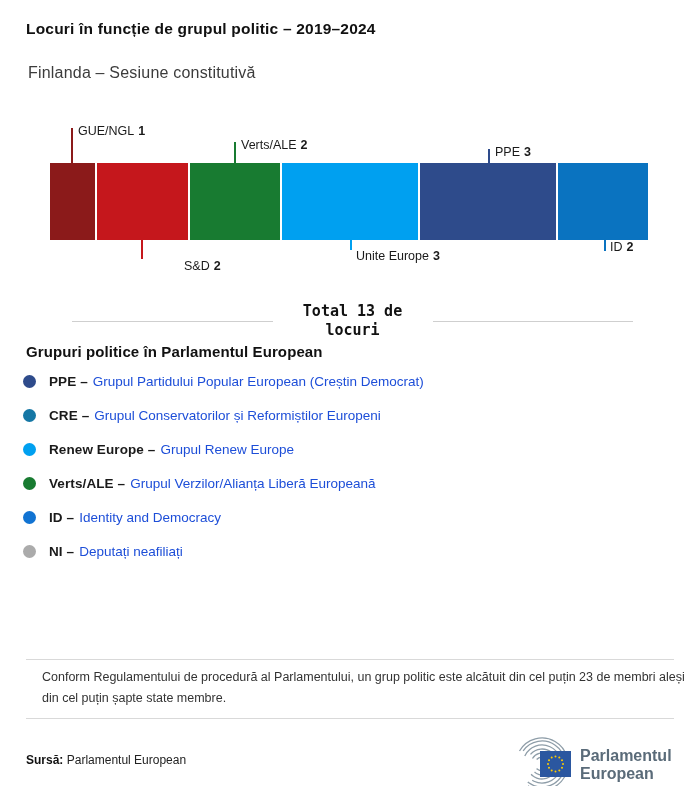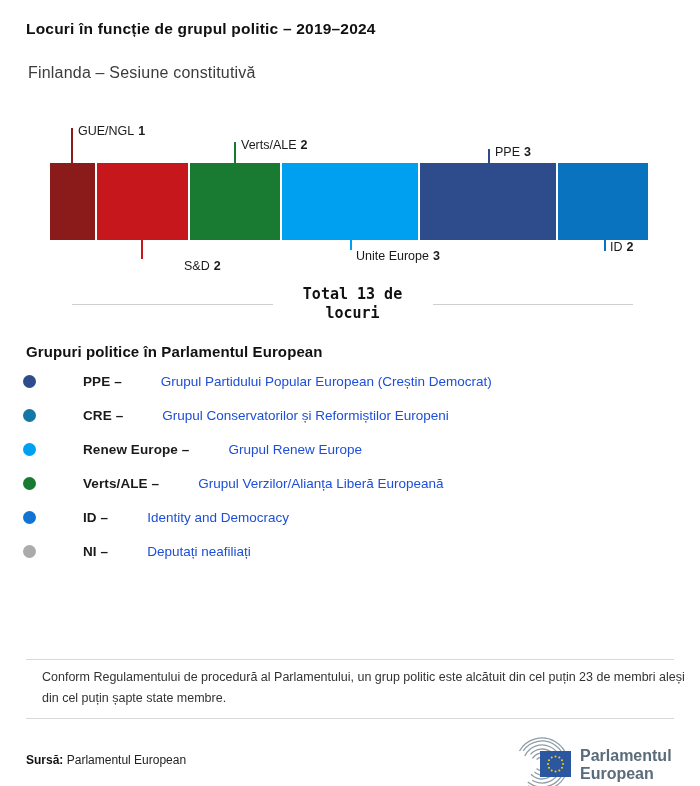--- a/index.html
+++ b/index.html
@@ -18,31 +18,31 @@
   .chart { position:absolute; left:0; top:120px; width:700px; height:165px; }
   .bar { position:absolute; left:50px; top:43px; width:598px; height:77px; display:flex; }
   .seg { height:100%; }
   .seg:not(:last-child){ border-right:2px solid #fff; }
 
   .callout-line { position:absolute; width:2px; }
   .callout-label { position:absolute; font-size:12.5px; white-space:nowrap; color:#1a1a1a; }
   .callout-label b { margin-left:4px; font-weight:bold; }
 
   
-  .total-row { position:absolute; left:0; top:285px; width:700px; display:flex; align-items:center; padding-left:72px; padding-right:67px; }
+  .total-row { position:absolute; left:0; top:302px; width:700px; display:flex; align-items:center; padding-left:72px; padding-right:67px; }
   .total-rule { flex:1; border-top:1px solid #cfcfcf; }
   .total-text {
     width:132px; margin:0 14px; text-align:center;
     font-family:"DejaVu Sans Mono", monospace; font-weight:bold; font-size:15px; line-height:19px; color:#111;
   }
 
   
   .legend-heading { position:absolute; left:26px; top:343px; font-size:15px; font-weight:bold; color:#111; letter-spacing:.1px; }
   .legend { position:absolute; left:23px; top:364px; list-style:none; }
-  .legend li { height:34px; display:flex; align-items:center; white-space:nowrap;gap:34px; }
+  .legend li { height:34px; display:flex; align-items:center; white-space:nowrap; }
   .dot { width:13px; height:13px; border-radius:50%; flex:0 0 13px; margin-right:13px; }
   .legend .abbr { font-weight:bold; font-size:13.5px; margin-right:5px; letter-spacing:.1px; }
   .legend .desc { font-size:13.5px; color:#1d4ed8; }
 
   
   .rule1 { position:absolute; left:26px; right:26px; top:659px; border-top:1px solid #d9d9d9; }
   .note { position:absolute; left:42px; top:667px; width:652px; font-size:12.5px; line-height:21px; color:#333; }
   .rule2 { position:absolute; left:26px; right:26px; top:718px; border-top:1px solid #d9d9d9; }
   .source { position:absolute; left:26px; top:753px; font-size:12px; color:#222; }
   .source b { font-weight:bold; color:#111; }

